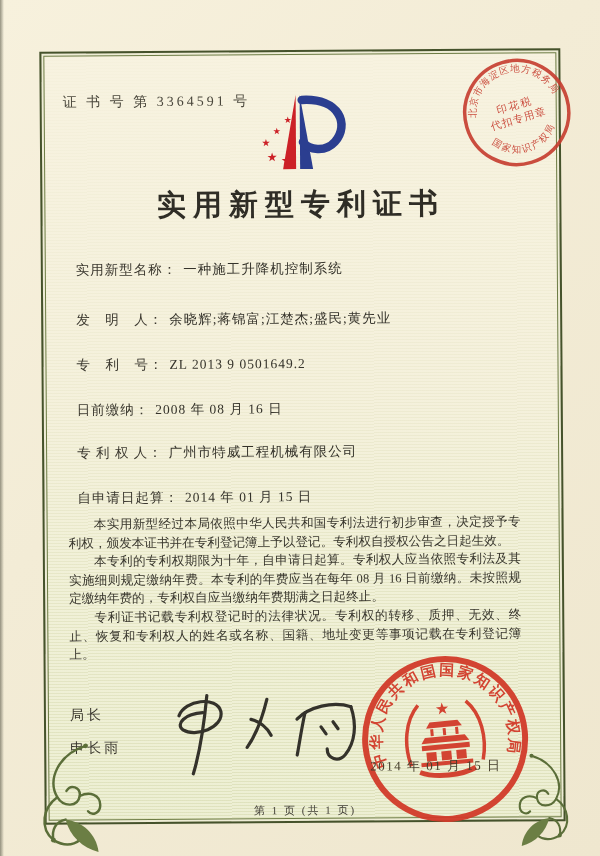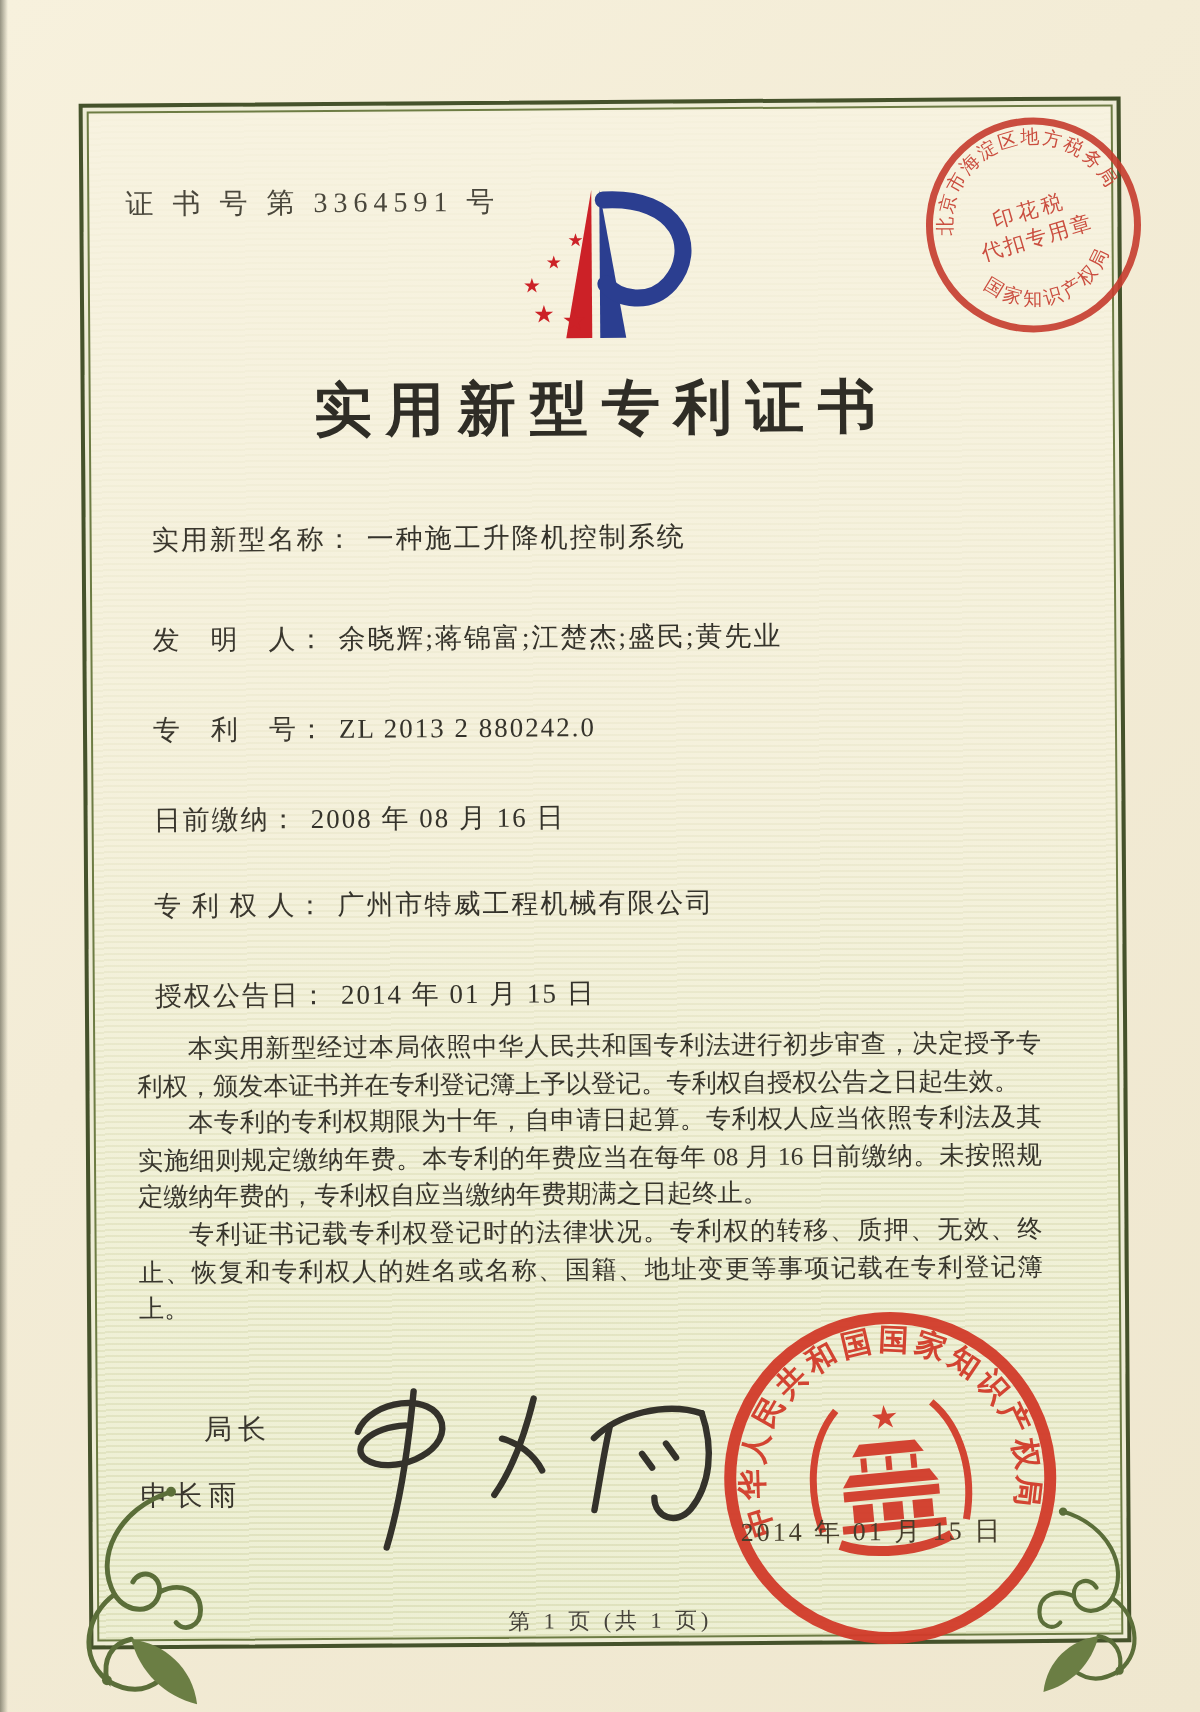--- a/index.html
+++ b/index.html
@@ -24,21 +24,21 @@
   .abs{position:absolute;}
   .cert-number{left:21px;top:40px;font-size:14px;letter-spacing:3px;color:#4a473c;}
   .patent-title{left:0;top:133px;width:100%;text-align:center;font-size:29px;font-weight:600;
     letter-spacing:7px;color:#2f2d26;}
   .field-row{left:33px;font-size:13.5px;color:#3c3930;letter-spacing:1px;white-space:nowrap;}
   .field-label{color:#3a372e;font-family:Liberation Serif, serif;}
   .field-value{margin-left:6px;color:#35332b;}
   .body-text{left:24px;top:462px;width:452px;font-size:12.6px;line-height:18.6px;
     text-align:justify;color:#38362d;}
   .body-text p{margin:0;text-indent:2em;}
-  .sig-title{left:24px;top:653px;font-size:14px;letter-spacing:3px;color:#3a372e;margin-left:32px;}
+  .sig-title{left:24px;top:653px;font-size:14px;letter-spacing:3px;color:#3a372e;}
   .sig-name{left:24px;top:686px;font-size:14px;letter-spacing:3px;color:#3a372e;}
   .handwriting{left:104px;top:633px;}
   .office-seal{left:311px;top:600px;transform:rotate(-5deg);opacity:.95;}
   .seal-date{left:324px;top:706px;font-size:13px;letter-spacing:1.5px;color:#453e2c;z-index:5;}
   .tax-stamp{left:415px;top:2px;transform:rotate(-16deg);opacity:.9;}
   .footer{left:0;top:751px;width:100%;text-align:center;font-size:11px;letter-spacing:2px;color:#45423a;}
   .orn-bl{left:-24px;top:686px;}
   .orn-br{right:-22px;top:698px;transform:scaleX(-1);}
   svg{display:block;}
 </style>
@@ -80,30 +80,30 @@
 
   <div class="abs patent-title">实用新型专利证书</div>
 
   <div class="abs field-row" style="top:208px">
     <span class="field-label">实用新型名称：</span><span class="field-value">一种施工升降机控制系统</span>
   </div>
   <div class="abs field-row" style="top:258px">
     <span class="field-label">发　明　人：</span><span class="field-value">余晓辉;蒋锦富;江楚杰;盛民;黄先业</span>
   </div>
   <div class="abs field-row" style="top:303px">
-    <span class="field-label">专　利　号：</span><span class="field-value">ZL 2013 2 880242.0</span>
+    <span class="field-label">专　利　号：</span><span class="field-value">ZL 2013 9 0501649.2</span>
   </div>
   <div class="abs field-row" style="top:348px">
     <span class="field-label">日前缴纳：</span><span class="field-value">2008 年 08 月 16 日</span>
   </div>
   <div class="abs field-row" style="top:391px">
     <span class="field-label">专 利 权 人：</span><span class="field-value">广州市特威工程机械有限公司</span>
   </div>
   <div class="abs field-row" style="top:436px">
-    <span class="field-label">授权公告日：</span><span class="field-value">2014 年 01 月 15 日</span>
+    <span class="field-label">自申请日起算：</span><span class="field-value">2014 年 01 月 15 日</span>
   </div>
 
   <div class="abs body-text">
     <p>本实用新型经过本局依照中华人民共和国专利法进行初步审查，决定授予专利权，颁发本证书并在专利登记簿上予以登记。专利权自授权公告之日起生效。</p>
     <p>本专利的专利权期限为十年，自申请日起算。专利权人应当依照专利法及其实施细则规定缴纳年费。本专利的年费应当在每年 08 月 16 日前缴纳。未按照规定缴纳年费的，专利权自应当缴纳年费期满之日起终止。</p>
     <p>专利证书记载专利权登记时的法律状况。专利权的转移、质押、无效、终止、恢复和专利权人的姓名或名称、国籍、地址变更等事项记载在专利登记簿上。</p>
   </div>
 
   <div class="abs sig-title">局长</div>
   <div class="abs sig-name">申长雨</div>

